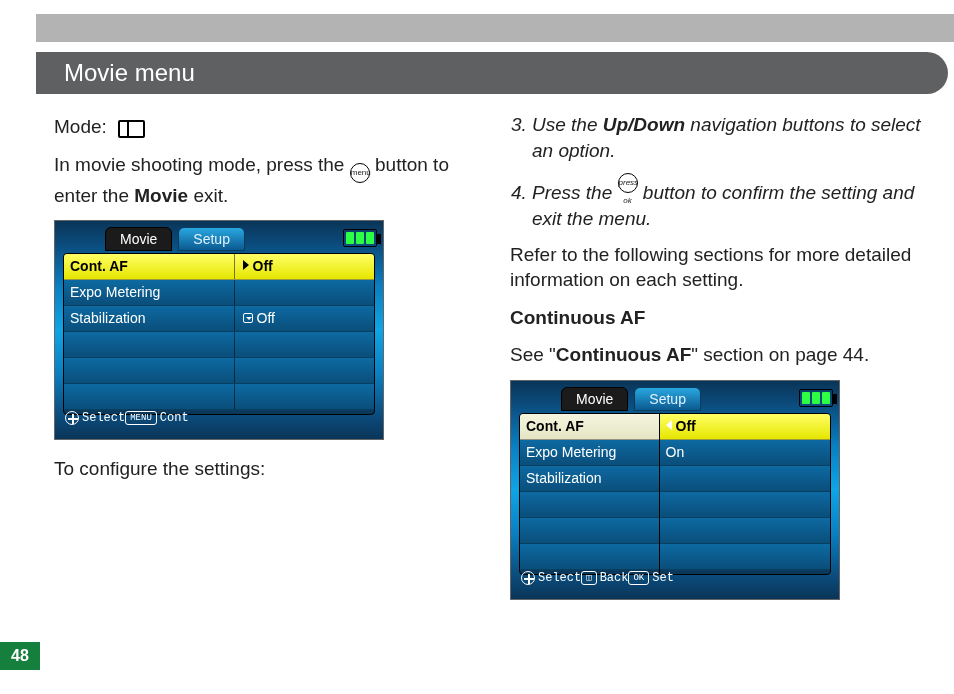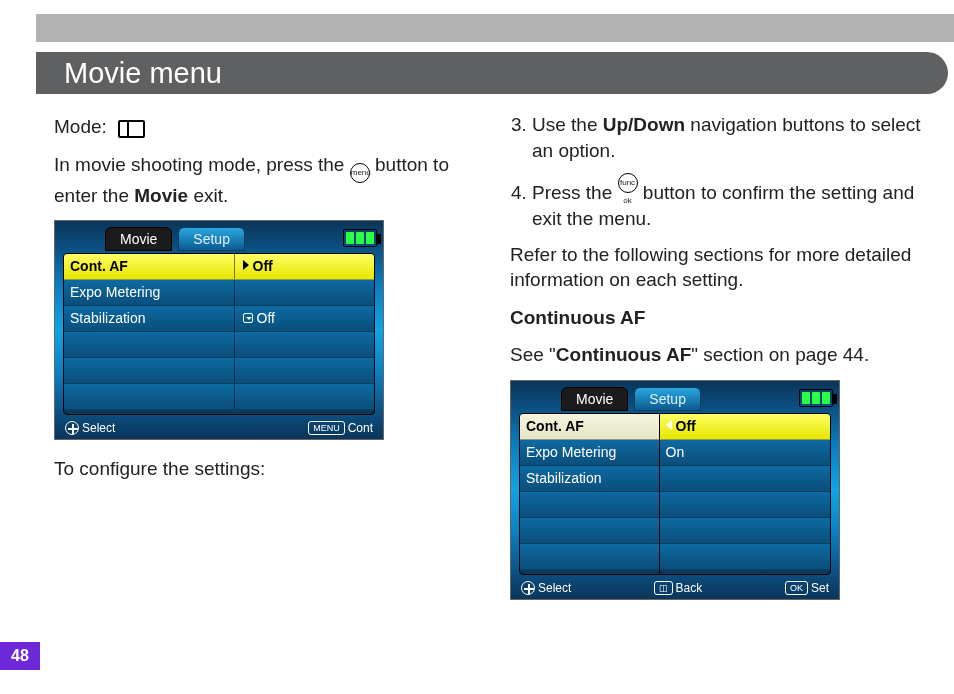--- a/index.html
+++ b/index.html
@@ -22,21 +22,21 @@
   .section-header {
     position: absolute;
     top: 52px;
     left: 36px;
     right: 6px;
     height: 42px;
     background: #5f6062;
     border-top-right-radius: 22px;
     border-bottom-right-radius: 22px;
     color: #fff;
-    font-size: 29px;
+    font-size: 24px;
     line-height: 42px;
     padding-left: 28px;
   }
   .columns {
     position: absolute;
     top: 108px;
     left: 54px;
     right: 24px;
     bottom: 24px;
     display: flex;
@@ -83,44 +83,44 @@
     display:flex; font-family: Arial, sans-serif; font-size:14px; color:#fff;
     background:linear-gradient(180deg,#0d6aa2,#0a4e7a);
   }
   .menu-row.sel { background:linear-gradient(180deg,#ffff66,#e6e600); color:#000; font-weight:700; }
   .menu-row .cell-l { width:55%; padding-left:6px; border-right:1px solid rgba(0,0,0,0.5); }
   .menu-row .cell-r { flex:1; padding-left:8px; position:relative; }
   .arrow-r { display:inline-block; width:0; height:0; border-top:5px solid transparent; border-bottom:5px solid transparent; border-left:6px solid currentColor; margin-right:4px; vertical-align:1px; }
   .sub-arrow { display:inline-block; width:0; height:0; border-top:5px solid transparent; border-bottom:5px solid transparent; border-right:6px solid #fff; margin-right:4px; vertical-align:1px; }
   .scroll-d { display:inline-block; width:10px; height:10px; border:1.2px solid currentColor; border-radius:2px; margin-right:4px; position:relative; vertical-align:0; }
   .scroll-d::after { content:""; position:absolute; left:2px; top:3px; width:0; height:0; border-left:3px solid transparent; border-right:3px solid transparent; border-top:3px solid currentColor; }
-  .foot { position:absolute; bottom:2px; left:10px; right:10px; height:18px; display:flex; justify-content:space-between; font-family: Liberation Sans, sans-serif; font-size:12px; color:#fff; }
+  .foot { position:absolute; bottom:12px; left:10px; right:10px; height:18px; display:flex; font-family: Liberation Mono, monospace; font-size:12px; color:#fff; }
   .foot span { display:flex; align-items:center; gap:3px; }
   .fbtn { display:inline-block; padding:0 4px; height:14px; line-height:12px; border:1px solid #fff; border-radius:3px; font-size:9px; }
   .foot .left .icon4way { display:inline-block; width:14px; height:14px; border:1px solid #fff; border-radius:50%; position:relative; }
   .foot .left .icon4way::before, .foot .left .icon4way::after { content:""; position:absolute; background:#fff; }
   .foot .left .icon4way::before { left:6px; top:2px; width:2px; height:10px; }
   .foot .left .icon4way::after { top:6px; left:2px; height:2px; width:10px; }
 
   .submenu-panel {
     position:absolute; top:32px; left:8px; right:8px; bottom:24px;
     border:1px solid #000; border-radius:4px; overflow:hidden;
     background:linear-gradient(180deg,#0a3558 0%, #0ea5e6 50%, #0a3558 100%);
     display:flex;
   }
   .submenu-left { width:45%; border-right:1px solid #000; }
   .submenu-right { flex:1; }
   .sm-row { height:26px; line-height:24px; border-bottom:1px solid rgba(0,0,0,0.4); background:linear-gradient(180deg,#0d6aa2,#0a4e7a); color:#fff; padding-left:6px; font-family:Arial,sans-serif; font-size:14px; }
   .sm-row.hl-left { background:linear-gradient(180deg,#f5f5e0,#e5e5c4); color:#000; font-weight:700; position:relative; }
   .sm-row.hl-right { background:linear-gradient(180deg,#ffff66,#e6e600); color:#000; font-weight:700; }
   ol { margin:4px 0 0 0; padding-left:22px; }
-  ol li { margin-bottom:10px; }
+  ol li { margin-bottom:10px;font-style:italic; }
   .subhead { font-weight:700; margin-top:14px; }
   .page-badge {
-    position:absolute; left:0; bottom:24px; width:40px; height:28px; background:#6d28d9;
+    position:absolute; left:0; bottom:24px; width:40px; height:28px; background:#15803d;
     color:#fff; font-weight:700; font-size:16px; text-align:center; line-height:28px;
   }
 </style>
 </head>
 <body>
 
 <div class="top-bar"></div>
 
 <div class="section-header">
   <span>Movie menu</span>
@@ -197,21 +197,21 @@
     <p>To configure the settings:</p>
   </div>
 
   <div class="col">
     <ol start="3">
       <li>
         <span>Use the </span><span class="bold">Up/Down</span><span> navigation buttons to select an option.</span>
       </li>
       <li>
         <span>Press the </span>
-        <span class="func-btn-icon">func ok</span>
+        <span class="func-btn-icon">press ok</span>
         <span> button to confirm the setting and exit the menu.</span>
       </li>
     </ol>
     <p>Refer to the following sections for more detailed information on each setting.</p>
     <p class="subhead">Continuous AF</p>
     <p>
       <span>See "</span><span class="bold">Continuous AF</span><span>" section on page 44.</span>
     </p>
 
     <div class="screenshot ss2">

